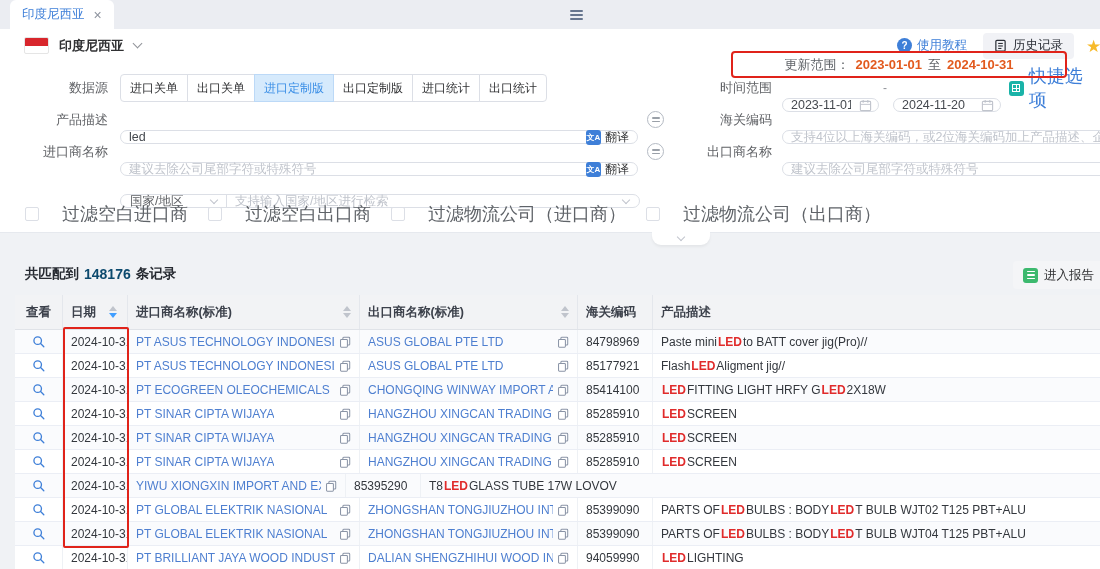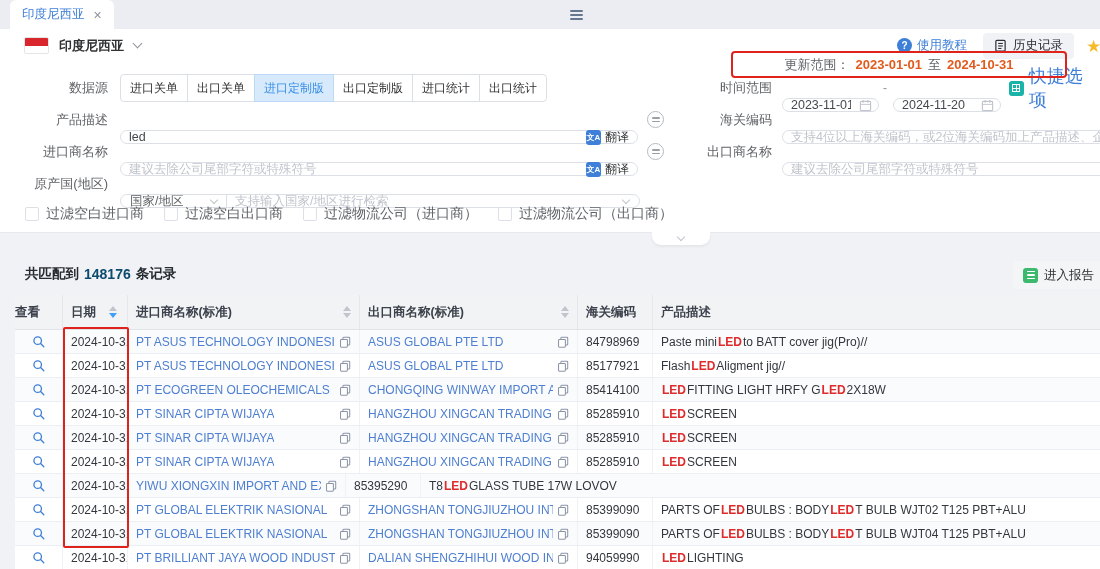--- a/index.html
+++ b/index.html
@@ -80,21 +80,21 @@
   .qk-txt { font-size:18px; color:#3e7fd8; }
   .origin { left:120px; width:520px; padding:0; }
   .origin-sel { width:106px; height:100%; border-right:1px solid #dcdfe6; display:flex; align-items:center;
                 justify-content:space-between; padding:0 9px; color:#606266; font-size:12.5px; cursor:pointer; flex:0 0 auto; }
   .chev-sm { display:inline-block; width:6px; height:6px; border-right:1.3px solid #c0c4cc;
              border-bottom:1.3px solid #c0c4cc; transform:rotate(45deg); margin-top:-3px; }
   .origin .endchev { margin-right:10px; flex:0 0 auto; }
   .cb-row { position:absolute; left:25px; top:142px; display:flex; gap:20px; align-items:center; height:20px; }
   .cb { display:flex; align-items:center; gap:7px; cursor:pointer; }
   .cb-box { width:14px; height:14px; border:1px solid #dcdfe6; border-radius:2px; background:#fff; }
-  .cb-txt { font-size:14px; color:#5f6368; }
+  .cb-txt { font-size:18px; color:#5f6368;margin-left:16px; }
   
   .below { position:absolute; left:0; top:232px; width:1100px; height:337px; background:#f0f2f5; border-top:1px solid #e6e9ee; }
   .collapse-tab { position:absolute; left:652px; top:232px; width:58px; height:13px; background:#fff;
                   border-radius:0 0 9px 9px; z-index:2; display:flex; align-items:flex-start; justify-content:center;
                   box-shadow:0 2px 3px rgba(0,0,0,0.05); cursor:pointer; }
   .collapse-tab .chev-sm { margin-top:2px; }
   
   .results { position:absolute; left:25px; top:265px; display:flex; align-items:center;
              font-size:13.5px; font-weight:700; color:#262a31; z-index:2;justify-content:space-between; }
   .results .cnt { color:#0c4a6e; font-size:14px; margin:0 5px; }
@@ -106,21 +106,21 @@
   .rp-icon i { display:block; width:8px; height:1.4px; background:#fff; border-radius:1px; }
   
   .card { position:absolute; left:15px; top:295px; width:1105px; height:274px; background:#fff; overflow:hidden; z-index:2; }
   .thead { display:flex; height:35px; background:#f2f3f5; border-bottom:1px solid #e0e3e8; }
   .th { display:flex; align-items:center; font-size:12.5px; font-weight:700; color:#3c414b;
         border-right:1px solid #e4e7ec; padding:0 8px; overflow:hidden; white-space:nowrap; }
   .th:last-child { border-right:none; }
   .c0 { width:48px; flex:0 0 auto; } .c1 { width:65px; flex:0 0 auto; }
   .c2 { width:232px; flex:0 0 auto; } .c3 { width:218px; flex:0 0 auto; }
   .c4 { width:75px; flex:0 0 auto; } .c5 { flex:1; }
-  .th.c0 { padding:0; }
+  .th.c0 { justify-content:center; padding:0; }
   .th.c1 { gap:13px; }
   .th.c2, .th.c3 { justify-content:space-between; }
   .carets { display:inline-flex; flex-direction:column; gap:2px; cursor:pointer; }
   .car-up { width:0; height:0; border-left:4px solid transparent; border-right:4px solid transparent;
             border-bottom:5px solid #c0c4cc; }
   .car-dn { width:0; height:0; border-left:4px solid transparent; border-right:4px solid transparent;
             border-top:5px solid #c0c4cc; } .car-dn.on { border-top-color:#409eff; }
   .tr { display:flex; height:24px; border-bottom:1px solid #ebeef5; background:#fff; }
   .tr:nth-child(odd) { background:#fafbfd; }
   .td { display:flex; align-items:center; font-size:12px; color:#33373d; border-right:1px solid #eef1f5;
@@ -254,21 +254,20 @@
         <i></i>
         <i></i>
       </span>
     <span class="f-label l-right">出口商名称</span>
     <div class="inp w-right">
       <input placeholder="建议去除公司尾部字符或特殊符号" style="">
     </div>
   </div>
 
   <div class="form-row r4">
-    <span class="f-label l-left">原产国(地区)</span>
     <div class="inp origin">
       <span class="origin-sel">
         <span>国家/地区</span>
         <span class="chev-sm"></span>
       </span>
       <input placeholder="支持输入国家/地区进行检索" style="">
       <span class="chev-sm endchev"></span>
     </div>
   </div>
 

